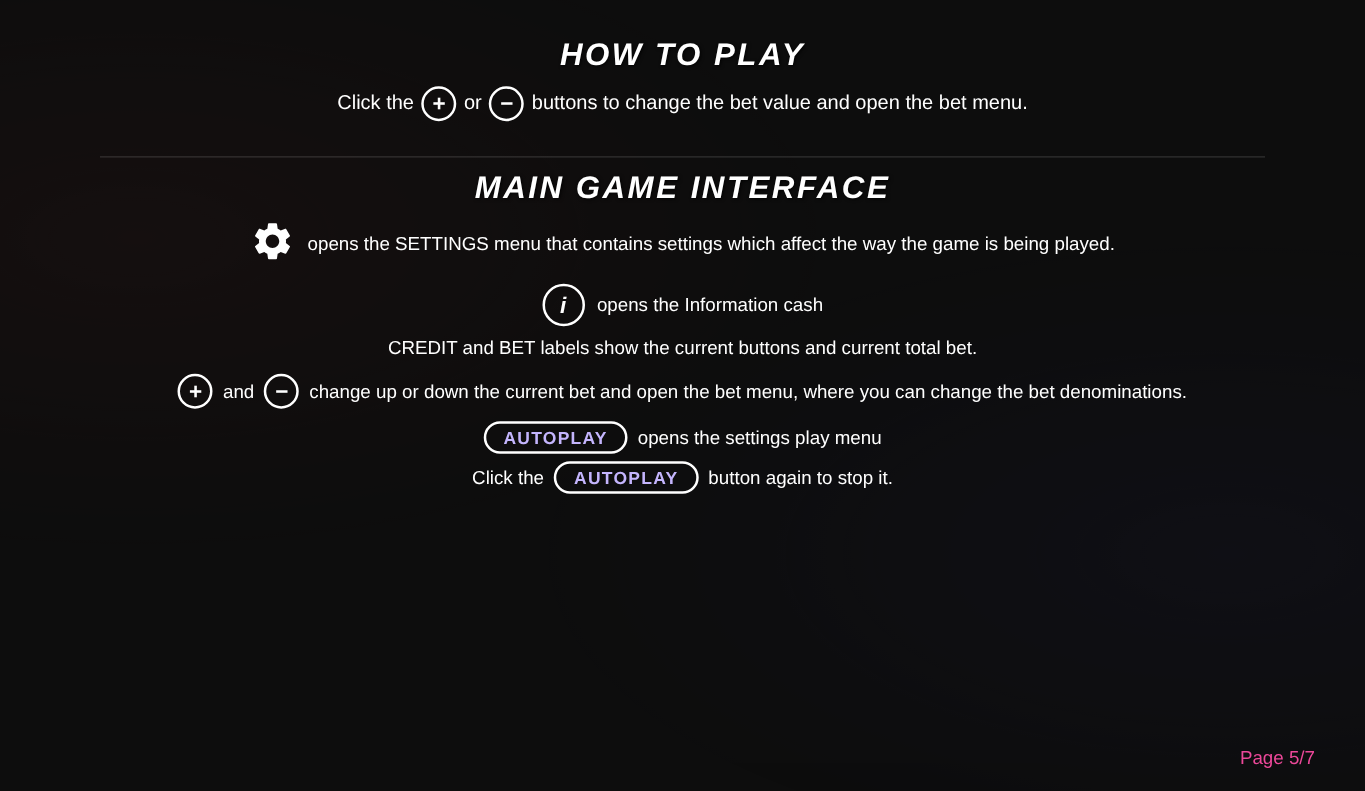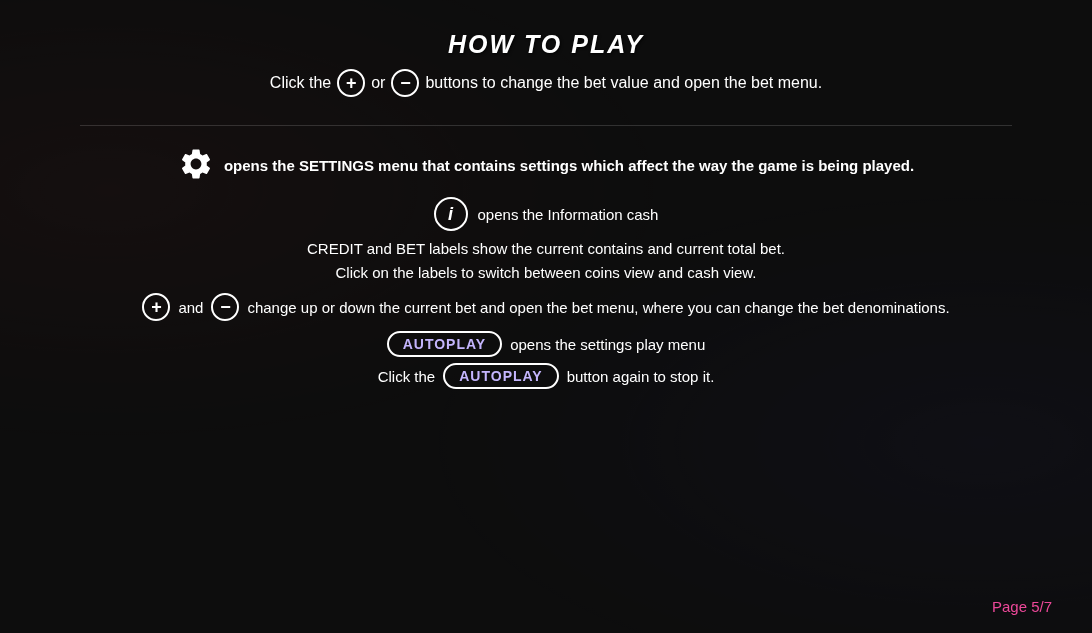--- a/index.html
+++ b/index.html
@@ -99,21 +99,20 @@
     }
 
     .settings-row {
       display: flex;
       align-items: center;
       justify-content: center;
       gap: 10px;
       margin-top: 10px;
       font-size: 15px;
       color: #ffffff;
-      font-weight: bold;
     }
 
     .gear-icon svg {
       width: 36px;
       height: 36px;
       fill: #ffffff;
     }
 
     .info-row {
       display: flex;
@@ -229,38 +228,38 @@
       <span class="circle-btn">+</span>
       <span>or</span>
       <span class="circle-btn">−</span>
       <span>buttons to change the bet value and open the bet menu.</span>
     </div>
   </div>
 
   <hr class="divider">
 
   <div class="main-game">
+    <div class="section-title">MAIN GAME INTERFACE</div>
 
     <div class="settings-row">
       <span class="gear-icon">
         <svg viewBox="0 0 24 24" xmlns="http://www.w3.org/2000/svg">
           <path d="M19.14 12.94c.04-.3.06-.61.06-.94 0-.32-.02-.64-.07-.94l2.03-1.58c.18-.14.23-.41.12-.61l-1.92-3.32c-.12-.22-.37-.29-.59-.22l-2.39.96c-.5-.38-1.03-.7-1.62-.94l-.36-2.54c-.04-.24-.24-.41-.48-.41h-3.84c-.24 0-.43.17-.47.41l-.36 2.54c-.59.24-1.13.57-1.62.94l-2.39-.96c-.22-.08-.47 0-.59.22L2.74 8.87c-.12.21-.08.47.12.61l2.03 1.58c-.05.3-.09.63-.09.94s.02.64.07.94l-2.03 1.58c-.18.14-.23.41-.12.61l1.92 3.32c.12.22.37.29.59.22l2.39-.96c.5.38 1.03.7 1.62.94l.36 2.54c.05.24.24.41.48.41h3.84c.24 0 .44-.17.47-.41l.36-2.54c.59-.24 1.13-.56 1.62-.94l2.39.96c.22.08.47 0 .59-.22l1.92-3.32c.12-.22.07-.47-.12-.61l-2.01-1.58zM12 15.6c-1.98 0-3.6-1.62-3.6-3.6s1.62-3.6 3.6-3.6 3.6 1.62 3.6 3.6-1.62 3.6-3.6 3.6z"></path>
         </svg>
       </span>
       <span>opens the SETTINGS menu that contains settings which affect the way the game is being played.</span>
     </div>
 
     <div class="info-row">
       <span class="info-icon">i</span>
       <span>opens the Information cash</span>
     </div>
 
     <div class="credit-bet-text">
-      <span>CREDIT and BET labels show the current contains and current total bet.</span><br>
-      <span>Click on the labels to switch between coins view and cash view.</span>
+      <span>CREDIT and BET labels show the current buttons and current total bet.</span><br>
     </div>
 
     <div class="plus-minus-row">
       <span class="circle-btn">+</span>
       <span>and</span>
       <span class="circle-btn">−</span>
       <span>change up or down the current bet and open the bet menu, where you can change the bet denominations.</span>
     </div>
 
 

